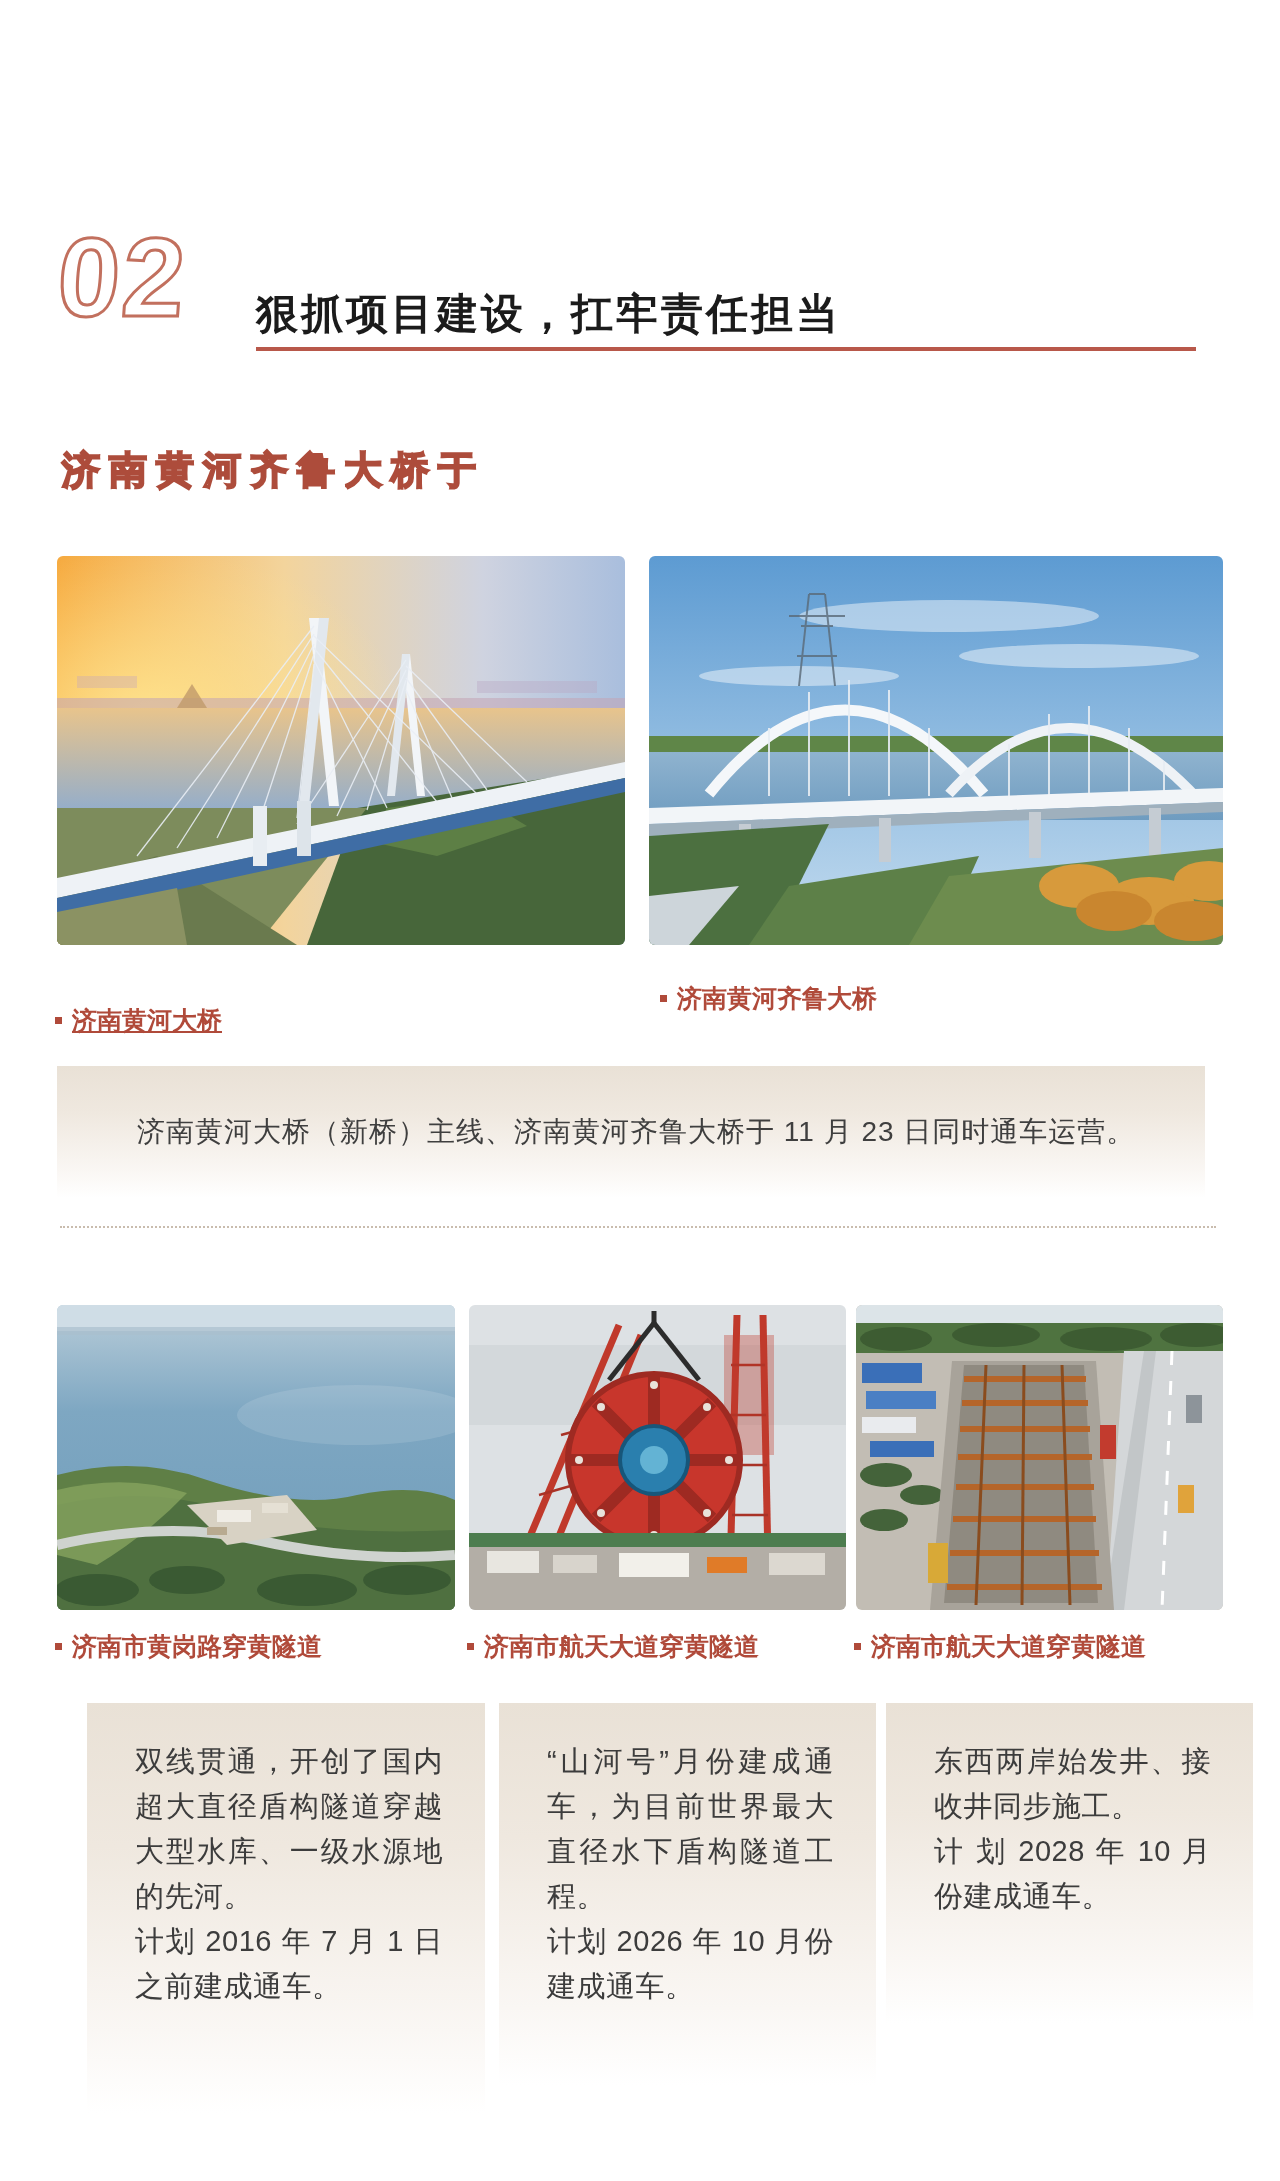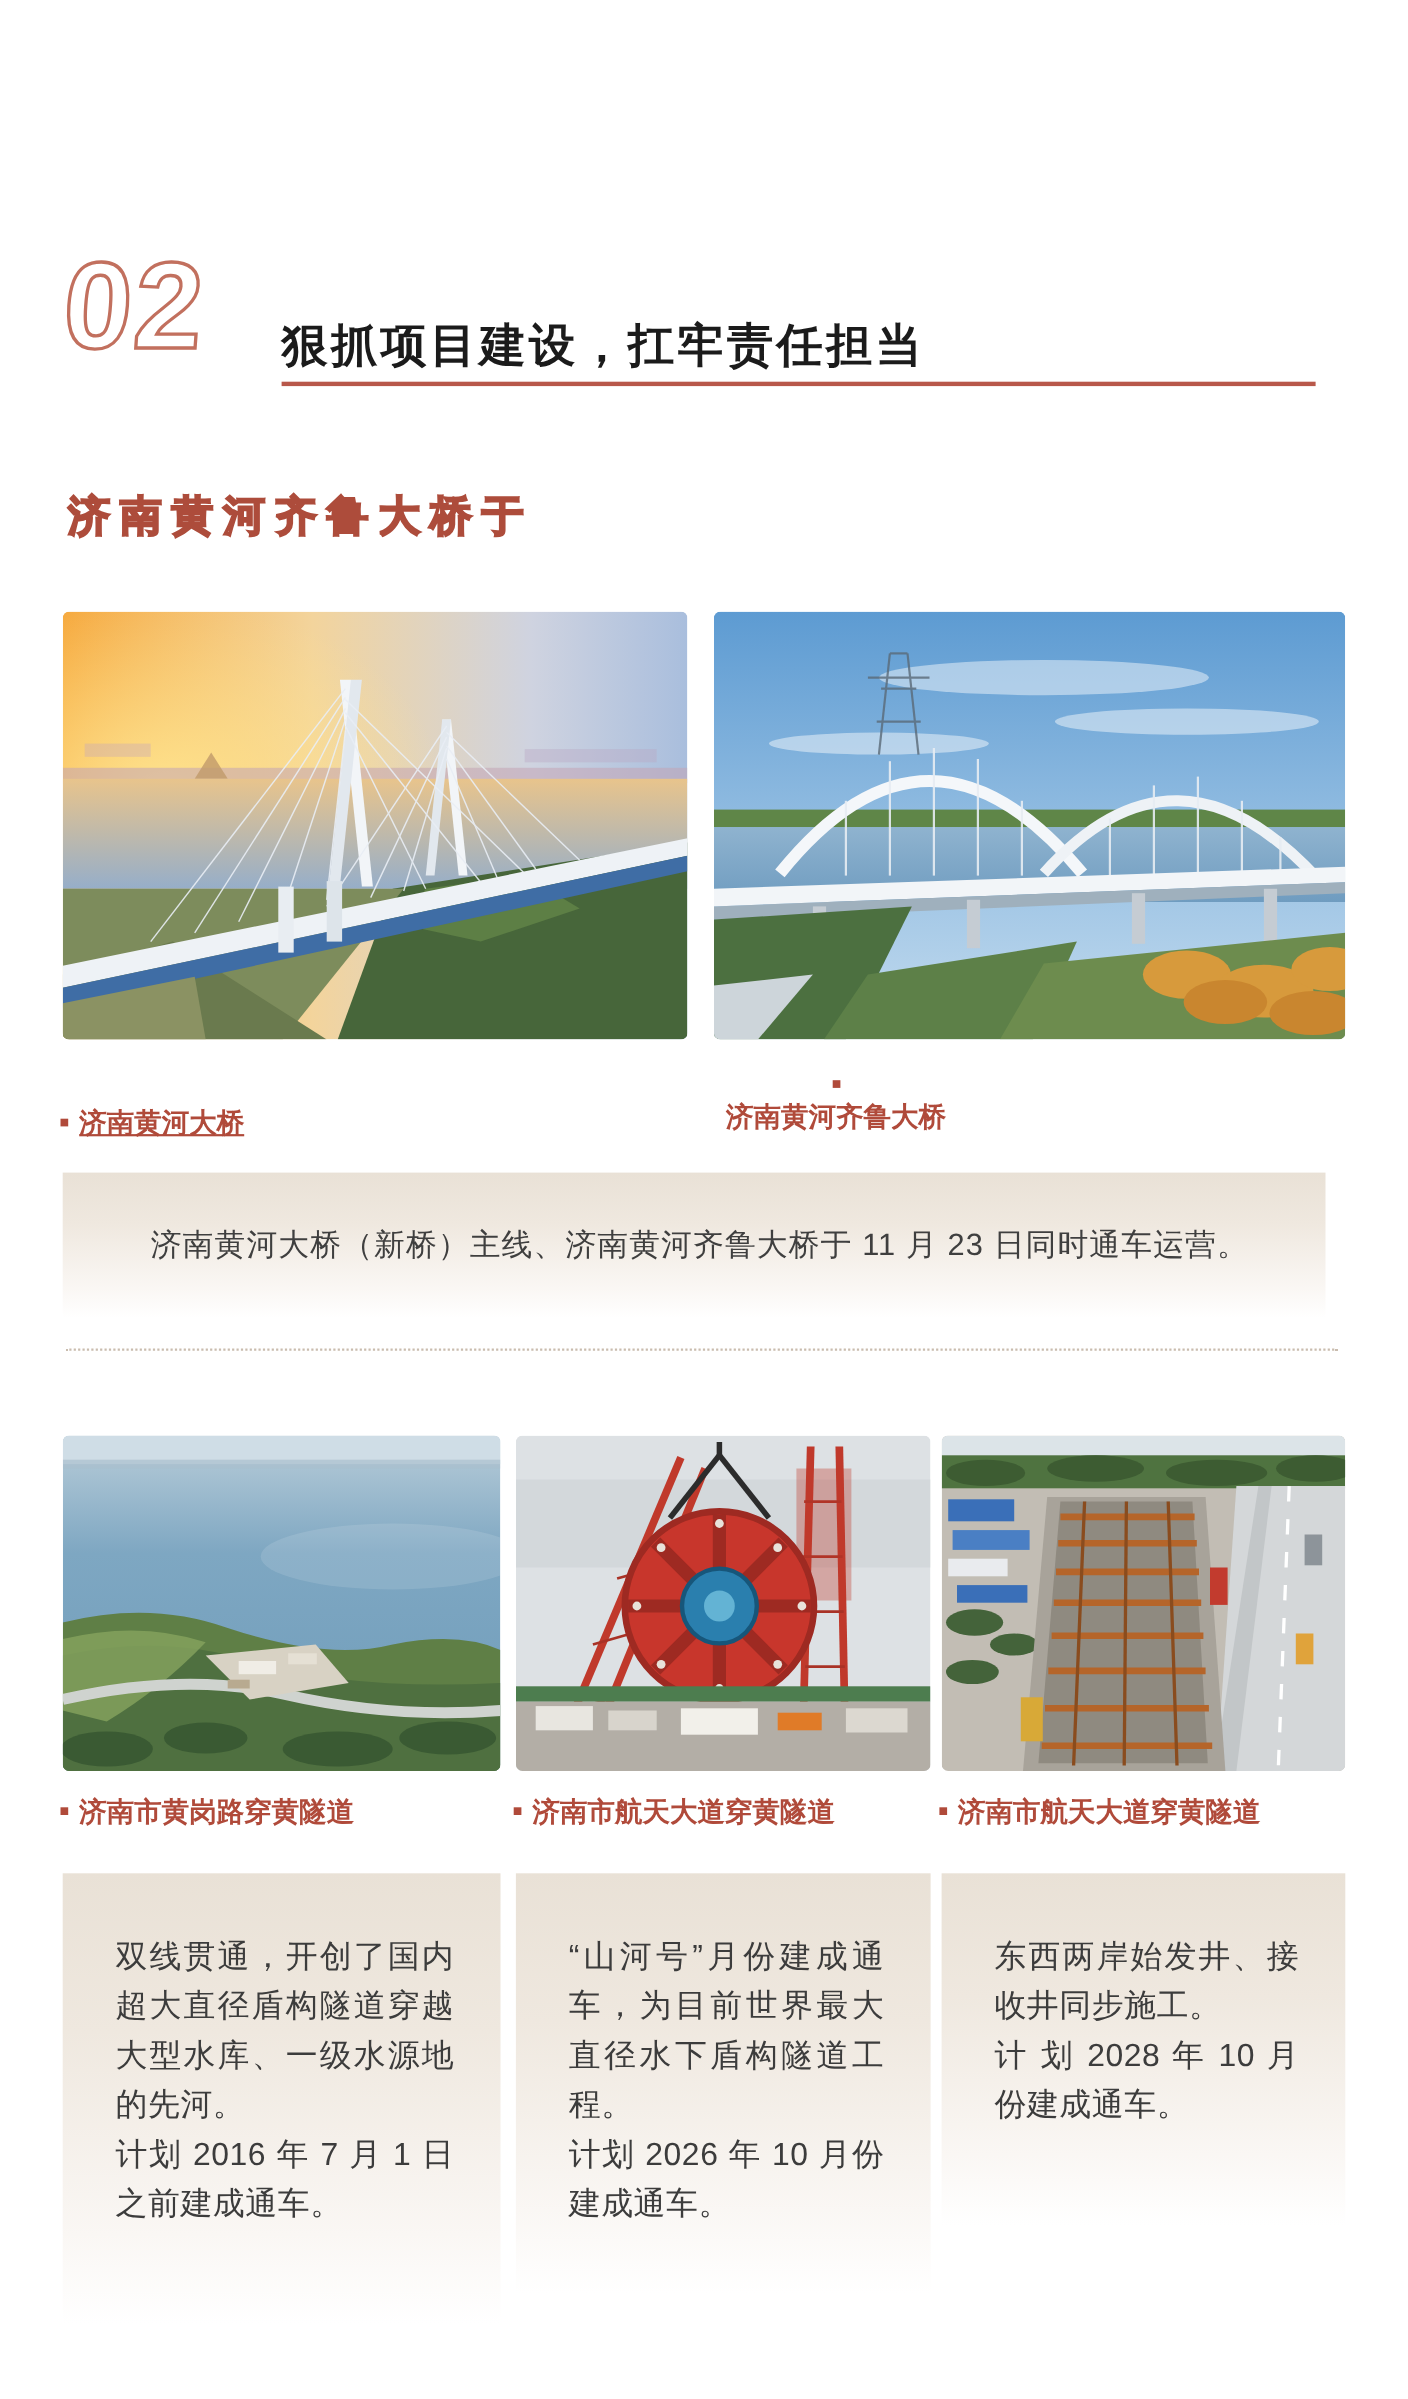--- a/index.html
+++ b/index.html
@@ -46,42 +46,42 @@
 
   
   .caption {
     position:absolute; display:flex; align-items:center; gap:10px;
     font-size:25px; font-weight:bold; color:#b04a3a; white-space:nowrap;
   }
   .bullet {
     width:7px; height:7px; background:#b04a3a; display:inline-block; flex:0 0 auto;
   }
   .cap-1 { left:55px;  top:1004px;text-decoration:underline; }
-  .cap-2 { left:660px; top:982px;flex-direction:column; }
+  .cap-2 { left:660px; top:982px; }
   .cap-3 { left:55px;  top:1630px; }
   .cap-4 { left:467px; top:1630px; }
   .cap-5 { left:854px; top:1630px; }
 
   
   .gradient-box {
     position:absolute;
     background:linear-gradient(180deg,#e9e1d6 0%, #efe8df 35%, #faf7f4 80%, #ffffff 100%);
   }
   .summary-box {
     left:57px; top:1066px; width:1148px; height:132px;
     display:flex; align-items:center; padding:0 40px 0 80px;
   }
   .summary-box p { font-size:28px; color:#3f3f3f; letter-spacing:1px; }
 
   .divider {
     position:absolute; left:60px; top:1226px; width:1156px; height:0;
     border-top:2px dotted #c9bcae;
   }
 
-  .detail-box { padding:54px 42px 0 48px; }
+  .detail-box { padding:36px 42px 0 48px;margin-left:30px; }
   .detail-box p {
     font-size:29px; color:#3c3c3c; line-height:45px; text-align:justify;
     letter-spacing:0.5px;
   }
   .box-1 { left:57px;  top:1703px; width:398px; height:410px; }
   .box-2 { left:469px; top:1703px; width:377px; height:382px; }
   .box-3 { left:856px; top:1703px; width:367px; height:320px; }
 </style>
 </head>
 <body>

